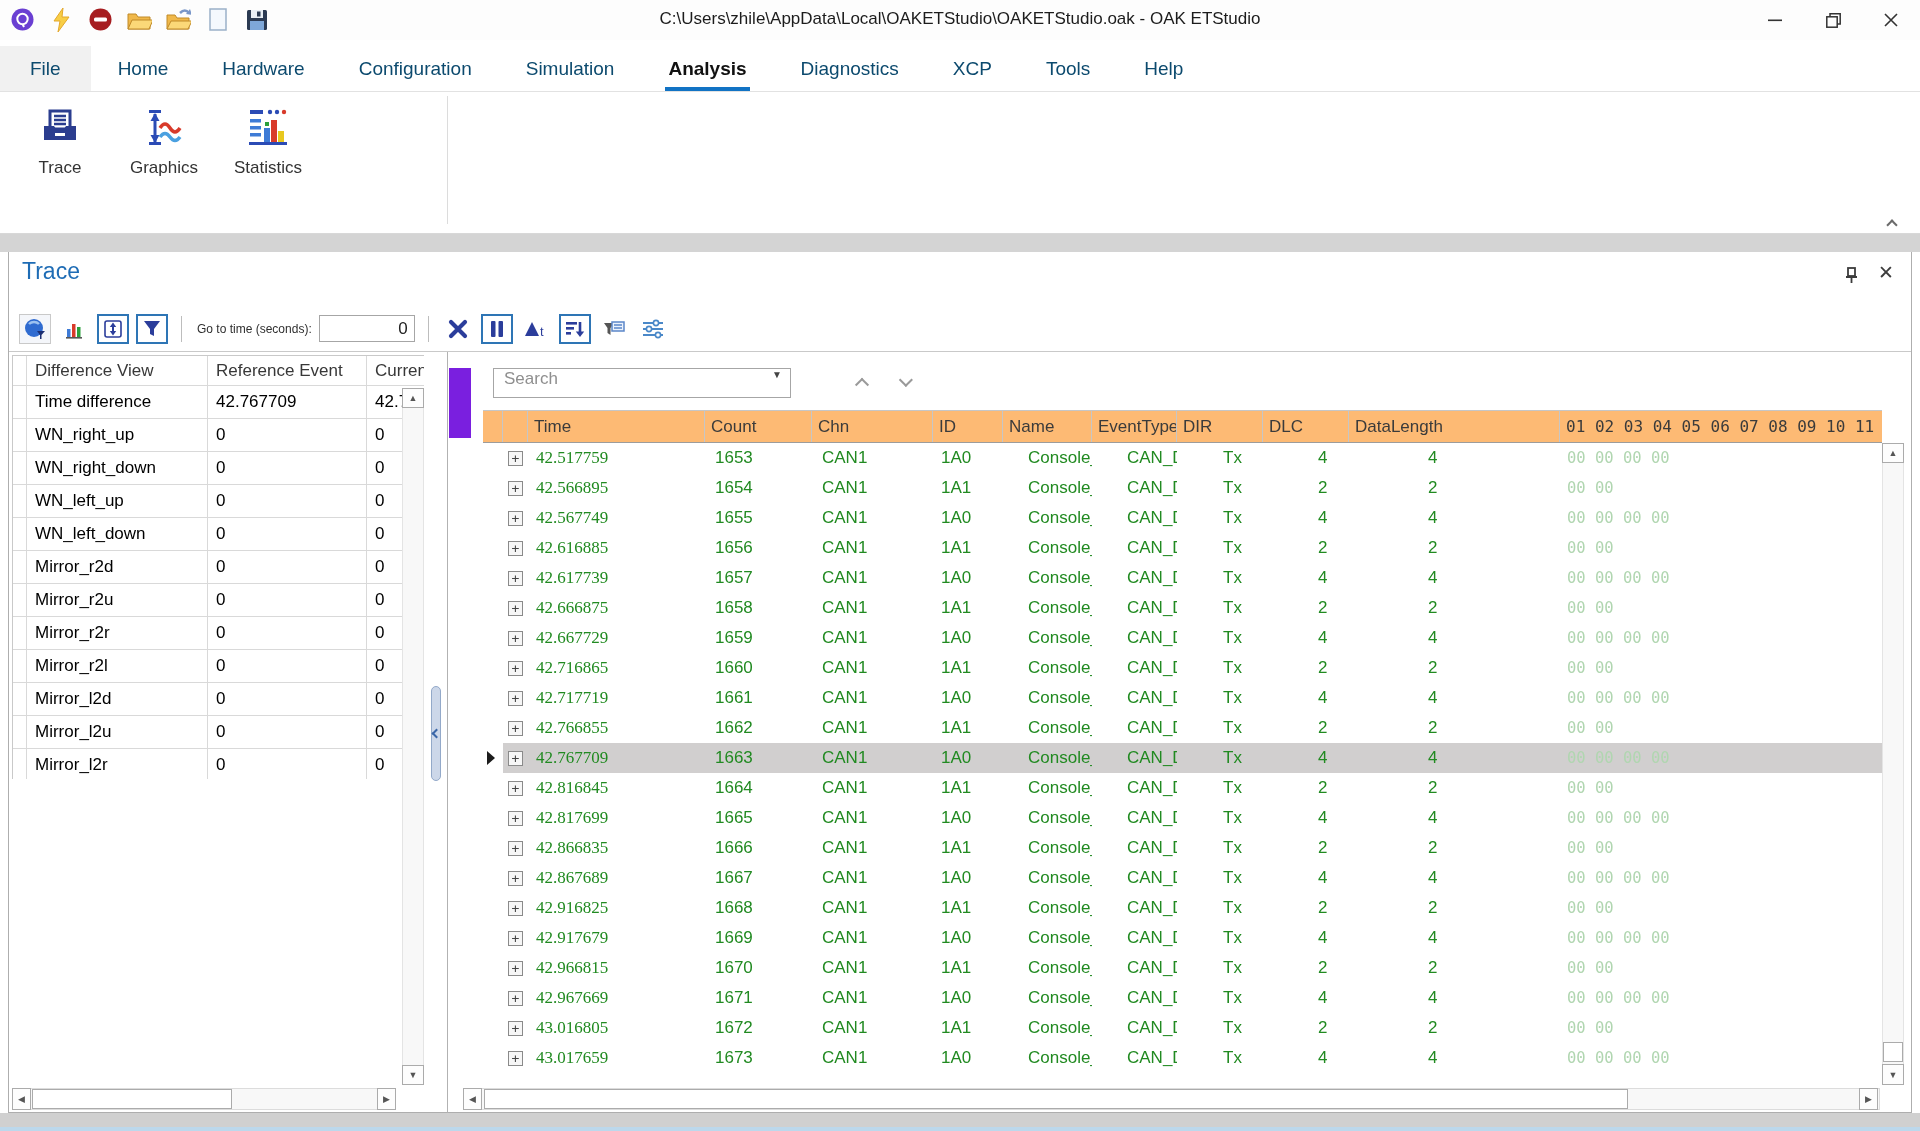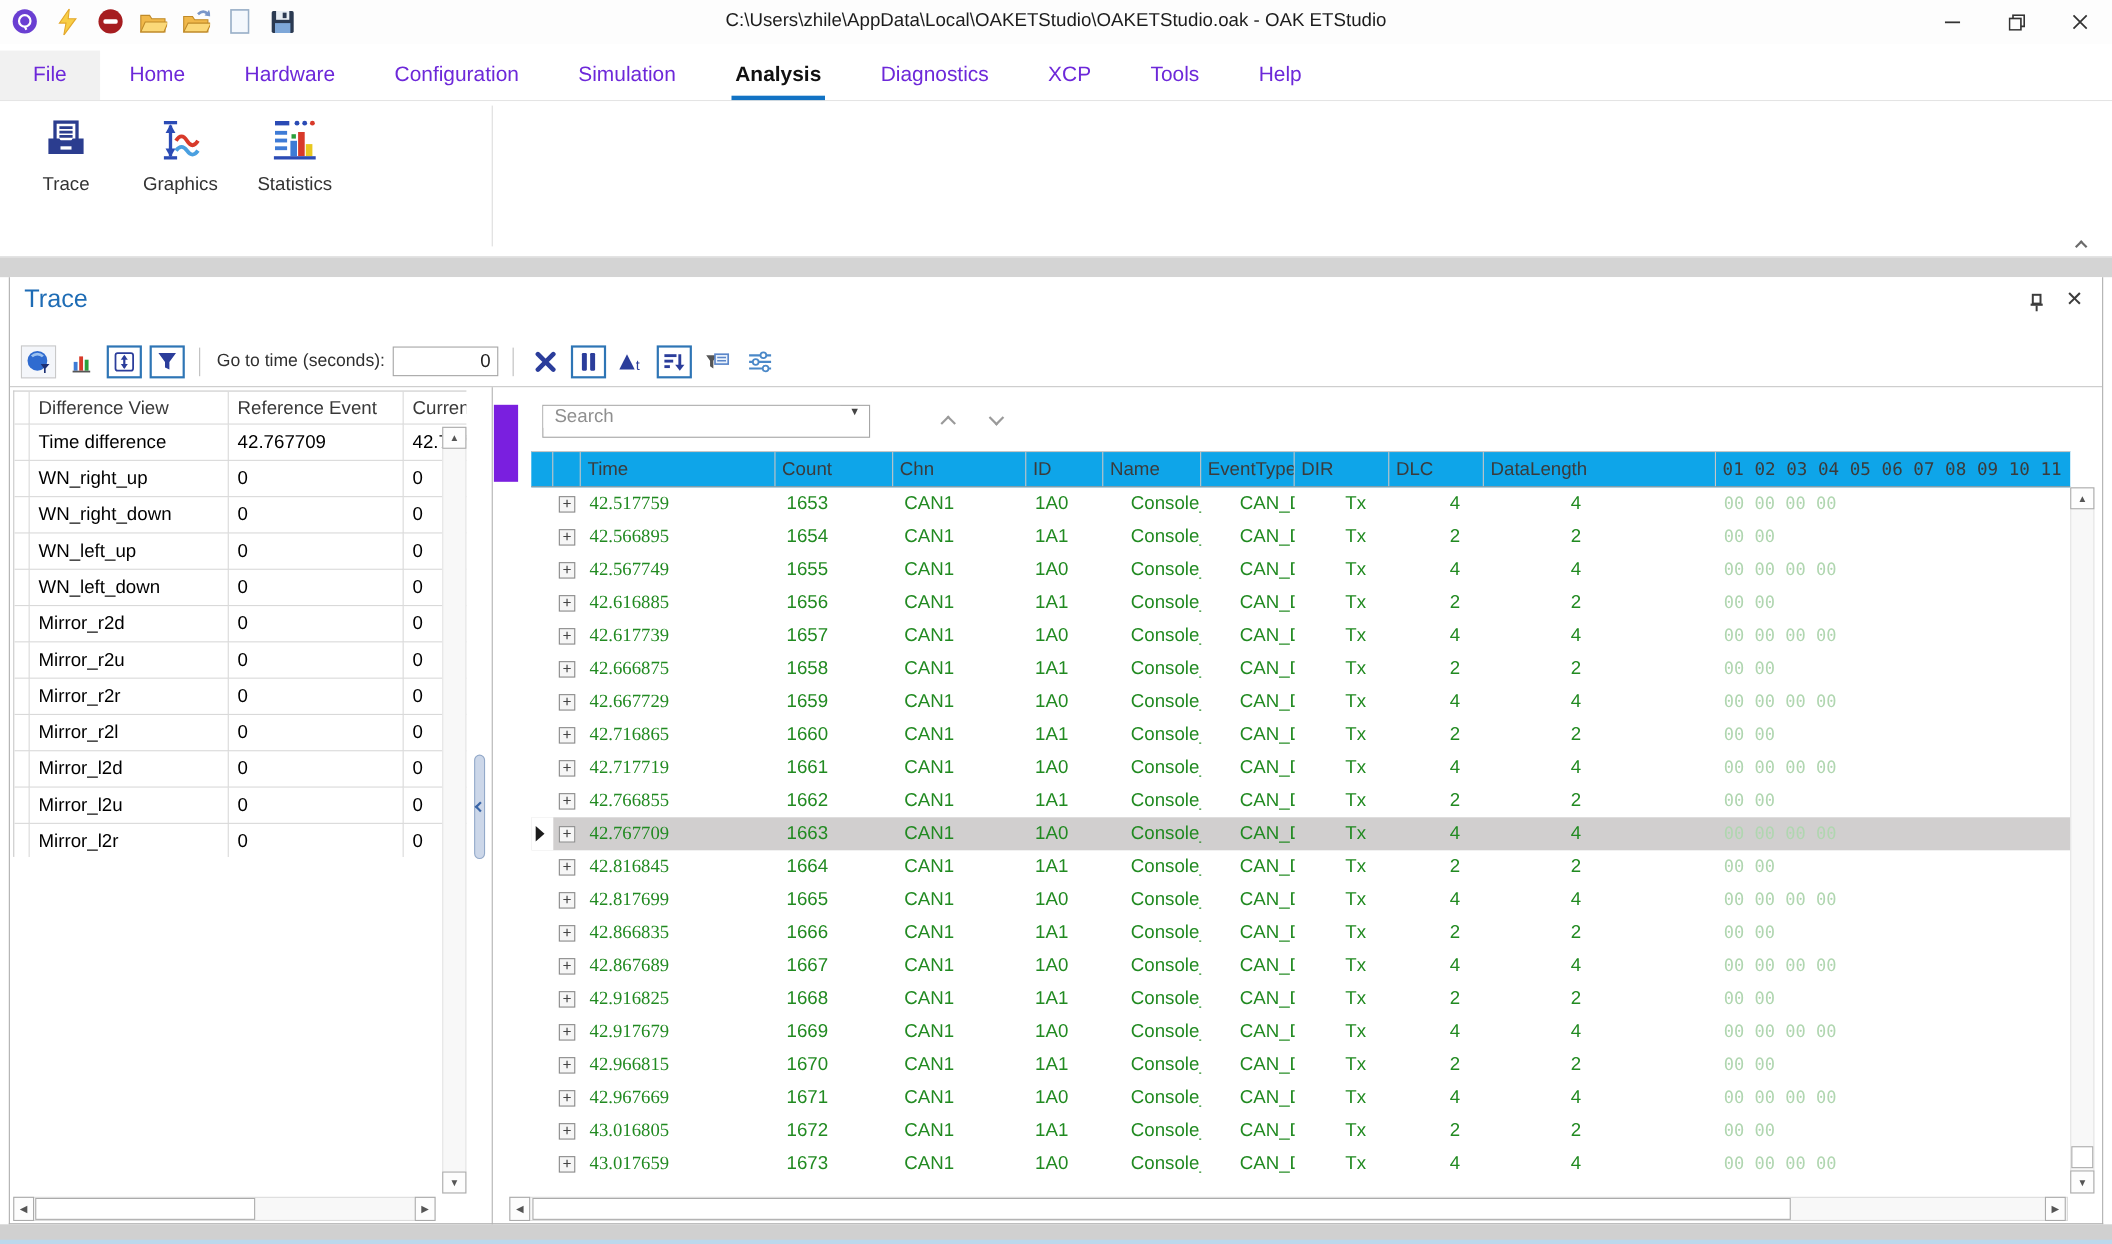--- a/index.html
+++ b/index.html
@@ -14,21 +14,21 @@
   .tb-title { position:absolute; left:0; right:0; top:9px; text-align:center; font-size:17px; color:#1c1c1c; }
   .win-controls { position:absolute; right:0; top:0; height:40px; display:flex; }
   .win-btn { width:58px; height:40px; display:flex; align-items:center; justify-content:center;
     color:#333; font-size:16px; }
   .win-btn svg { display:block; }
 
   
   .menubar { position:absolute; left:0; top:46px; width:1920px; height:46px; background:#fff;
     border-bottom:1px solid #e2e2e2; display:flex; align-items:stretch; }
   .menu-tab { position:relative; padding:0 27px; display:flex; align-items:center; font-size:19px;
-    color:#6d28d9; }
+    color:#0c4a6e; }
   .menu-tab.file-tab { background:#f1f1f1; padding:0 30px; }
   .menu-tab.active { font-weight:bold; color:#111; }
   .menu-tab.active::after { content:""; position:absolute; left:24px; right:24px; bottom:0;
     height:4px; background:#1273c4; }
 
   
   .ribbon { position:absolute; left:0; top:92px; width:1920px; height:142px; background:#fff;
     border-bottom:1px solid #d8d8d8; }
   .ribbon-items { position:absolute; left:8px; top:14px; display:flex; }
   .ribbon-item { width:104px; display:flex; flex-direction:column; align-items:center; gap:8px; }
@@ -53,21 +53,21 @@
     color:#3c3c3c; display:flex; align-items:center; justify-content:center; }
 
   
   .trace-toolbar { position:absolute; left:9px; top:306px; width:1902px; height:46px;
     border-bottom:1px solid #c9c9c9; display:flex; align-items:center; padding-left:10px; gap:7px; }
   .tbtn { width:32px; height:30px; display:flex; align-items:center; justify-content:center;
     border:1px solid transparent; }
   .tbtn.framed { border:2px solid #2e75b5; }
   .tbtn.hovered { border:1px solid #c9c9c9; background:#f4f6fa; }
   .tool-sep { width:1px; height:26px; background:#bdbdbd; margin:0 6px; }
-  .goto-label { font-size:16px; color:#2f2f2f; margin-left:2px; }
+  .goto-label { font-size:12px; color:#2f2f2f; margin-left:2px; }
   .goto-input { width:96px; height:27px; border:1px solid #a6a6a6; font-size:17px; text-align:right;
     padding-right:6px; color:#222; font-family:"Liberation Sans",sans-serif; }
 
   
   .diff-grid { position:absolute; left:12px; top:355px; width:412px; height:424px; overflow:hidden;
     border-left:1px solid #c9c9c9; border-top:1px solid #c9c9c9; background:#fff; }
   .diff-row, .diff-head { display:flex; }
   .diff-head .dc { height:30px; line-height:29px; color:#383838; }
   .diff-row .dc { height:33px; line-height:32px; color:#000000; }
   .dc { font-size:17px; padding-left:8px; border-right:1px solid #d9d9d9; border-bottom:1px solid #d9d9d9;
@@ -99,21 +99,21 @@
   .search-input::placeholder { color:#8f8f8f; }
   .combo-arrow { width:26px; text-align:center; font-size:10px; color:#444; }
   .find-chevs { position:absolute; left:852px; top:372px; display:flex; gap:26px; }
   .find-chev { width:20px; height:20px; display:flex; align-items:center; justify-content:center; }
   .cgl { display:inline-block; width:10px; height:10px; border-left:2px solid #9a9a9a; border-bottom:2px solid #9a9a9a; }
   .cgl.up { transform:rotate(135deg) translate(2px,-2px); }
   .cgl.down { transform:rotate(-45deg) translate(0,-3px); }
 
   
   .tgrid-head { position:absolute; left:483px; top:410px; width:1399px; height:33px; display:flex;
-    border-top:1px solid #c6c6c6; border-bottom:1px solid #9c9c9c; background:#0ea5e9; }
+    border-top:1px solid #c6c6c6; border-bottom:1px solid #9c9c9c; background:#fdba74; }
   .th { font-size:17px; color:#3b3b3b; border-right:1px solid #c6c6c6; padding-left:6px;
     display:flex; align-items:center; white-space:nowrap; overflow:hidden; flex:none; }
   .tgrid-body { position:absolute; left:483px; top:443px; width:1399px; height:631px; overflow:hidden; }
   .trow { display:flex; height:30px; color:#218a21; font-size:17px; }
   .trow.selected { background:#d1cfcf; }
   .trow.selected .col-sel { background:#fff; }
   .td { display:flex; align-items:center; white-space:nowrap; overflow:hidden; flex:none; }
   .col-sel  { width:20px; position:relative; }
   .col-exp  { width:25px; justify-content:center; }
   .col-time { width:177px; padding-left:8px;font-family:Liberation Serif, serif; }

